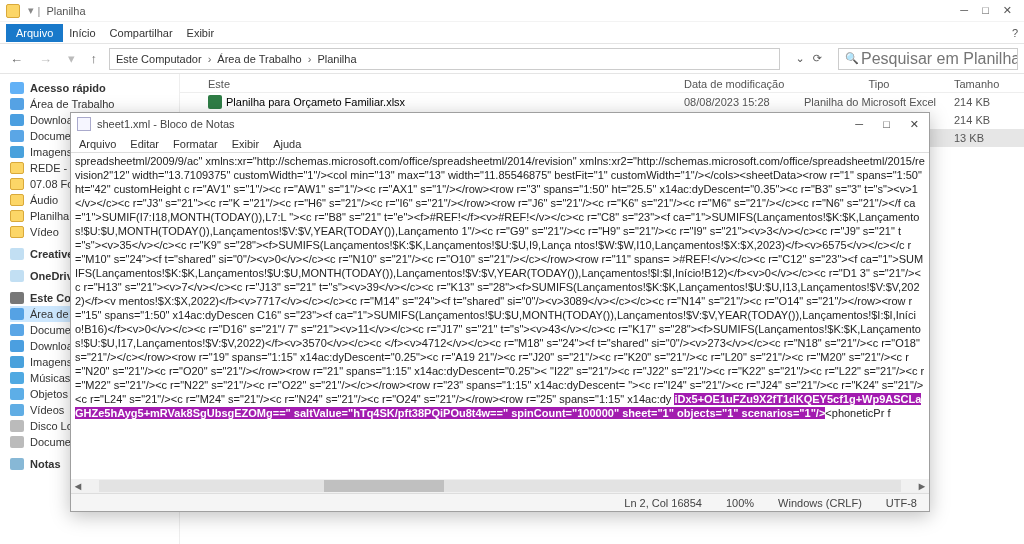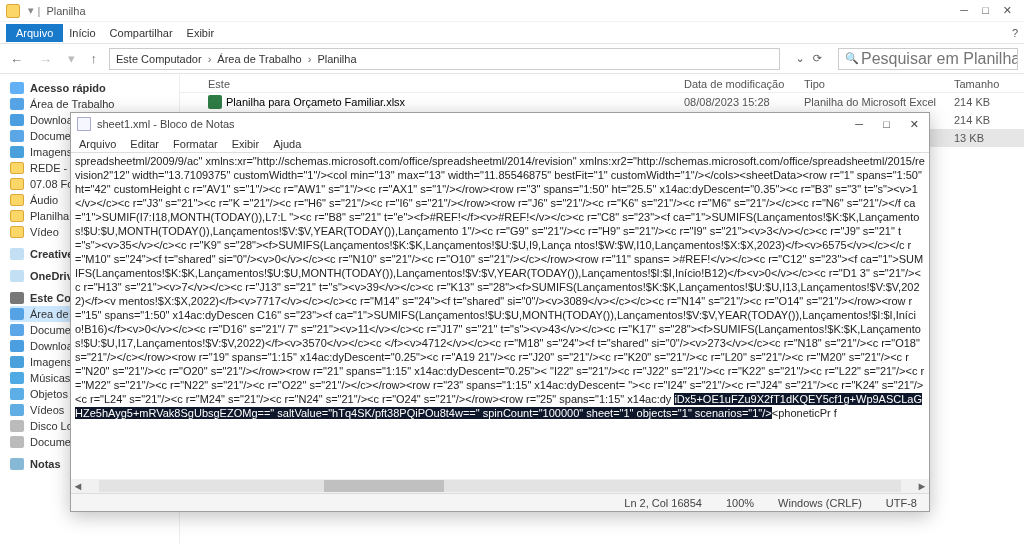--- a/index.html
+++ b/index.html
@@ -35,40 +35,40 @@
 .sidebar .sec.sel { background:#cde8ff; }
 .sidebar .gap{height:6px;}
 .sidebar .ic { width:14px; height:12px; display:inline-block; border-radius:2px;}
 .ic-star{background:#62b1f6;} .ic-desk{background:#55a2e4;} .ic-dl{background:#4b9fe0;} .ic-doc{background:#5aa6e6;} .ic-img{background:#49a1dc;}
 .ic-fold{background:#fcd667;border:1px solid #d9a93a;} .ic-cloud{background:#c2dff3;} .ic-pc{background:#777;} .ic-mus{background:#4fa9e2;} .ic-obj{background:#5daee7;}
 .ic-vid{background:#60ade4;} .ic-disk{background:#bbb;} .ic-net{background:#87b8d6;}
 .sub{padding-left:18px;}
 
 .filearea { flex:1; position:relative; }
 .cols { display:flex; padding:4px 0 2px 6px; color:#555; border-bottom:1px solid #eee;}
-.c-ck{width:22px;} .c-name{flex:1;} .c-date{width:120px;} .c-type{width:150px;} .c-size{width:70px;}
+.c-ck{width:22px;} .c-name{flex:1;} .c-date{width:120px;} .c-type{width:150px;text-align:center;} .c-size{width:70px;}
 .row { display:flex; padding:2px 0 2px 6px; align-items:center;}
 .row .fi { width:14px; height:14px; margin-right:4px; border-radius:2px; display:inline-block;}
 .fi-x{background:#2f7d46;} .fi-zip{background:#6a2fab;} .fi-xml{background:#bbb;}
 .row.sel{background:#e6e6e6;}
 .row .chk{width:22px;}
 .row .nm{flex:1; display:flex; align-items:center;}
 .row .dt{width:120px; color:#555;} .row .ty{width:150px; color:#555;} .row .sz{width:70px; color:#555; text-align:left;}
 
 
 .notepad { position:absolute; left:70px; top:112px; width:860px; height:400px; background:#fff; border:1px solid #9f9f9f; box-shadow:0 4px 18px rgba(0,0,0,.25); display:flex; flex-direction:column;}
 .np-title { height:22px; display:flex; align-items:center; padding:0 6px; background:#fff; }
 .np-title .nico{ width:14px; height:14px; background:#f6f6ff; border:1px solid #aac; margin-right:6px; }
 .np-title .t { color:#444; }
 .np-title .btns { margin-left:auto; display:flex; gap:12px; color:#444; }
 .np-title .btns span { cursor:pointer; padding:0 4px;}
 .np-menu { height:18px; display:flex; align-items:center; gap:14px; padding:0 8px; color:#333; border-bottom:1px solid #ddd;}
 .np-menu span{cursor:pointer;}
 .np-text { flex:1; overflow:auto; padding:2px 4px; font-family:Consolas,"Courier New",monospace; font-size:10px; line-height:12px; color:#222; white-space:pre-wrap; word-break:break-all;}
-.np-text .hl { background:#0f172a; color:#fff;}
+.np-text .hl { background:#a21caf; color:#fff;font-weight:bold;}
 .np-scroll { height:14px; background:#f1f1f1; display:flex; align-items:center;}
 .np-scroll .track{flex:1; height:12px; background:#e3e3e3; margin:0 14px; position:relative;}
 .np-scroll .thumb{position:absolute; left:28%; width:120px; height:12px; background:#c0c0c0;}
 .np-scroll .ar{width:14px; text-align:center; color:#666;}
 .np-status { height:18px; display:flex; align-items:center; justify-content:flex-end; gap:24px; padding:0 12px; border-top:1px solid #ddd; color:#444; background:#f5f5f5;}
 </style>
 </head>
 <body>
 
 <div class="explorer">

